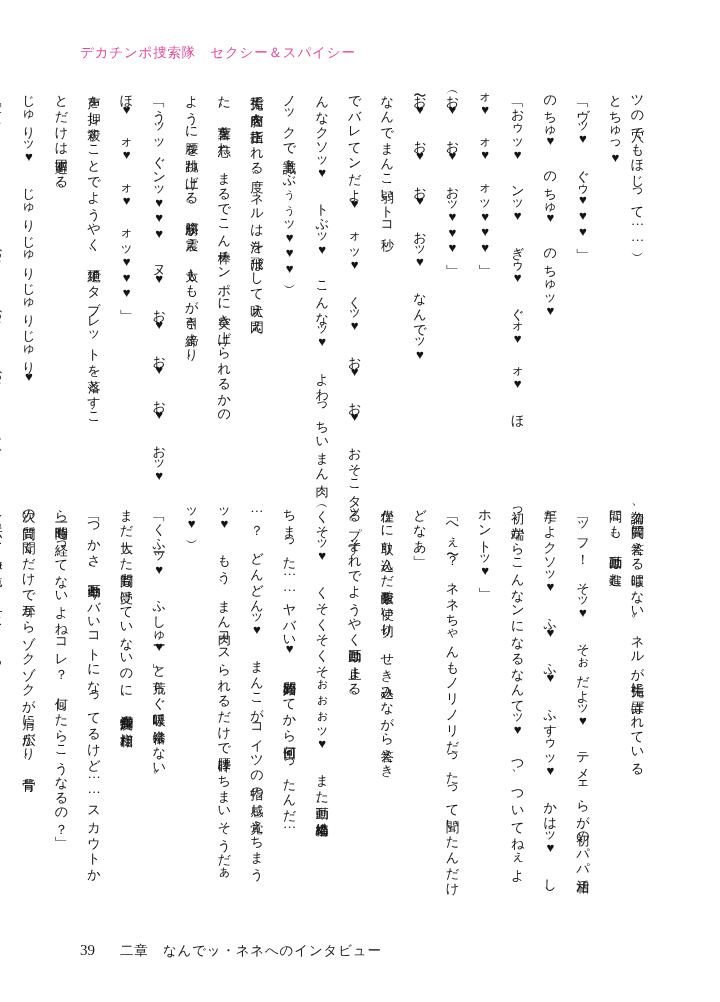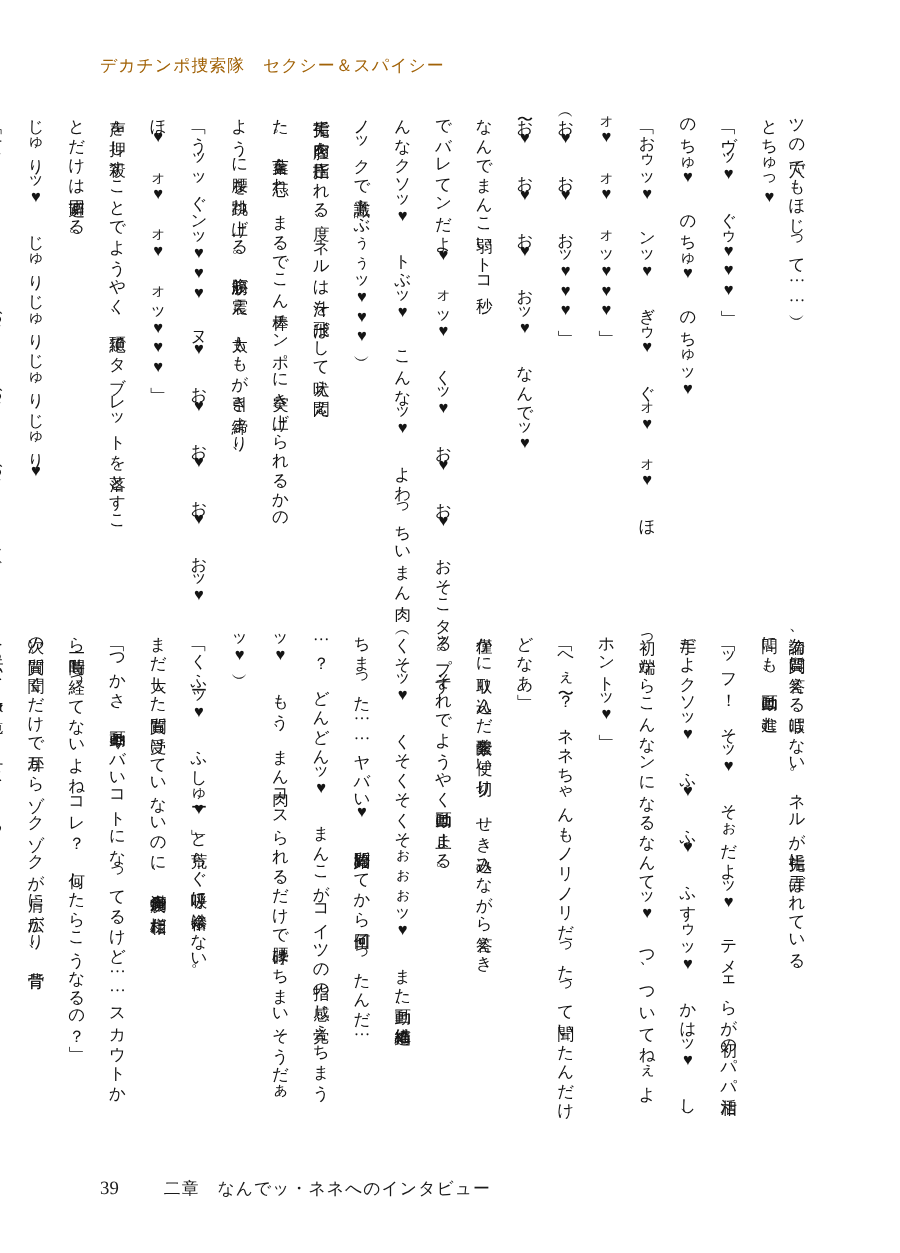--- a/index.html
+++ b/index.html
@@ -18,33 +18,33 @@
     color: #121212;
   }
 
   
   .running-header {
     position: absolute;
     top: 44px;
     left: 80px;
     font-size: 13.5px;
     letter-spacing: 0.06em;
-    color: #a16207;
+    color: #ec4899;
     white-space: pre;
     font-family: "Liberation Serif", "DejaVu Serif", serif;
   }
 
   
   .running-footer {
     position: absolute;
     bottom: 42px;
     left: 80px;
     display: flex;
     align-items: baseline;
-    gap: 36px;
+    gap: 25px;
     font-size: 13.5px;
     letter-spacing: 0.06em;
     color: #1a1a1a;
     white-space: pre;
   }
   .folio {
     font-family: "Liberation Serif", "DejaVu Serif", serif;
     font-size: 15px;
     letter-spacing: 0;
   }

